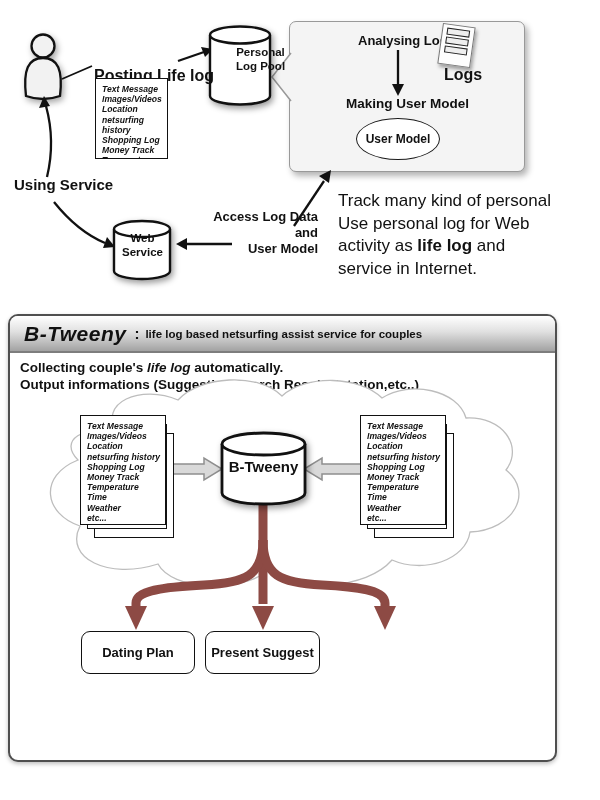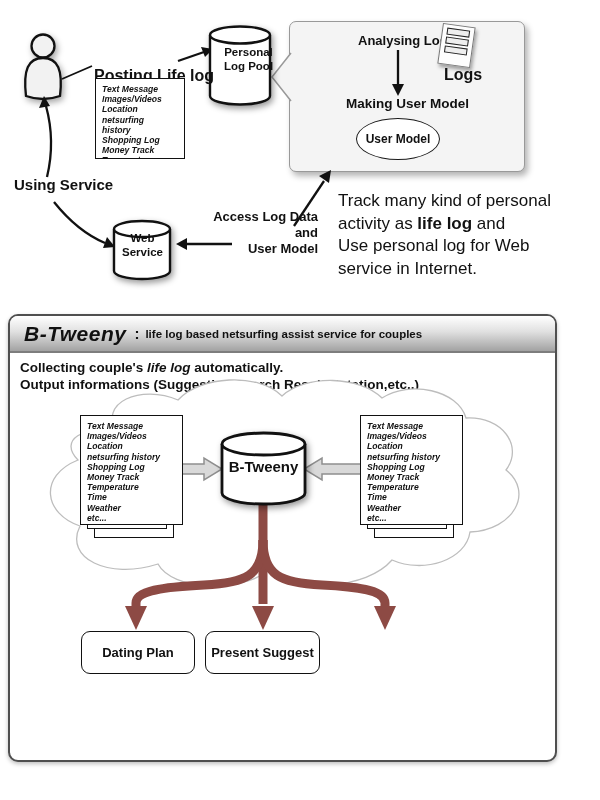--- a/index.html
+++ b/index.html
@@ -6,34 +6,34 @@
   #canvas{position:relative;width:600px;height:800px;background:#fff;
           font-family:"Liberation Sans",sans-serif;color:#111;overflow:hidden;}
   .abs{position:absolute;}
   .lbl{position:absolute;white-space:nowrap;}
   svg{position:absolute;left:0;top:0;pointer-events:none;}
 
   
   .posting{left:94px;top:53px;font-size:16px;font-weight:600;margin-top:14px;}
   .using{left:14px;top:176px;font-size:15px;font-weight:600;}
   .cyl-label{position:absolute;text-align:center;font-size:11.5px;line-height:14px;font-weight:600;}
-  .plp-label{left:210px;top:45px;width:77px;}
+  .plp-label{left:210px;top:45px;width:77px;padding-left:12px;}
   .ws-label{left:114px;top:231px;width:57px;}
   .analysing{left:358px;top:33px;font-size:13px;font-weight:600;}
   .making{left:346px;top:96px;font-size:13.5px;font-weight:600;}
   .usermodel{left:356px;top:118px;width:82px;height:40px;border:1.7px solid #1a1a1a;border-radius:50%;
              background:#fff;display:flex;align-items:center;justify-content:center;font-size:12px;font-weight:600;}
   .logscap{left:444px;top:66px;font-size:16px;font-weight:600;}
   .accessnote{left:198px;top:209px;width:120px;text-align:right;font-size:13px;line-height:16px;font-weight:600;position:absolute;}
   .tracknote{left:338px;top:190px;width:218px;font-size:17px;line-height:22.5px;font-weight:500;position:absolute;}
   .tracknote b{font-weight:800;}
 
   
   .listbox{position:absolute;background:#fff;border:1.6px solid #111;}
-  .loglist{font-style:italic;font-size:8.6px;line-height:10.2px;font-weight:600;padding:5px 17px 0 6px;overflow:hidden;}
+  .loglist{font-style:italic;font-size:8.6px;line-height:10.2px;font-weight:600;padding:5px 0 0 6px;overflow:hidden;}
   .top-list{left:95px;top:78px;width:65px;height:74px;}
   .page{position:absolute;width:78px;height:103px;background:#fff;border:1.5px solid #111;}
 
   
   .logsicon{left:440px;top:25px;width:31px;height:39px;background:#fdfdfd;border:1.5px solid #777;
             transform:rotate(8deg);box-shadow:2px 3px 4px rgba(0,0,0,.35);}
   .logsicon .bar{width:21px;height:5px;border:1.8px solid #222;background:#eee;margin:2px auto 0 auto;}
   .logsicon .bar:first-child{margin-top:3px;}
 
   
@@ -188,22 +188,22 @@
     </div>
 
   <div class="accessnote">
     <div>Access Log Data</div>
     <div>and</div>
     <div>User Model</div>
   </div>
 
   <div class="tracknote">
     <div>Track many kind of personal</div>
+    <div>Use personal log for Web</div>
     <div><span>activity as </span><b>life log</b><span> and</span></div>
-    <div>Use personal log for Web</div>
     <div>service in Internet.</div>
   </div>
 
   <div class="page" style="left:94px;top:433px;"></div>
   <div class="page" style="left:87px;top:424px;"></div>
   <div class="page loglist" style="left:80px;top:415px;">
       <div>Text Message</div>
       <div>Images/Videos</div>
       <div>Location</div>
       <div>netsurfing history</div>

